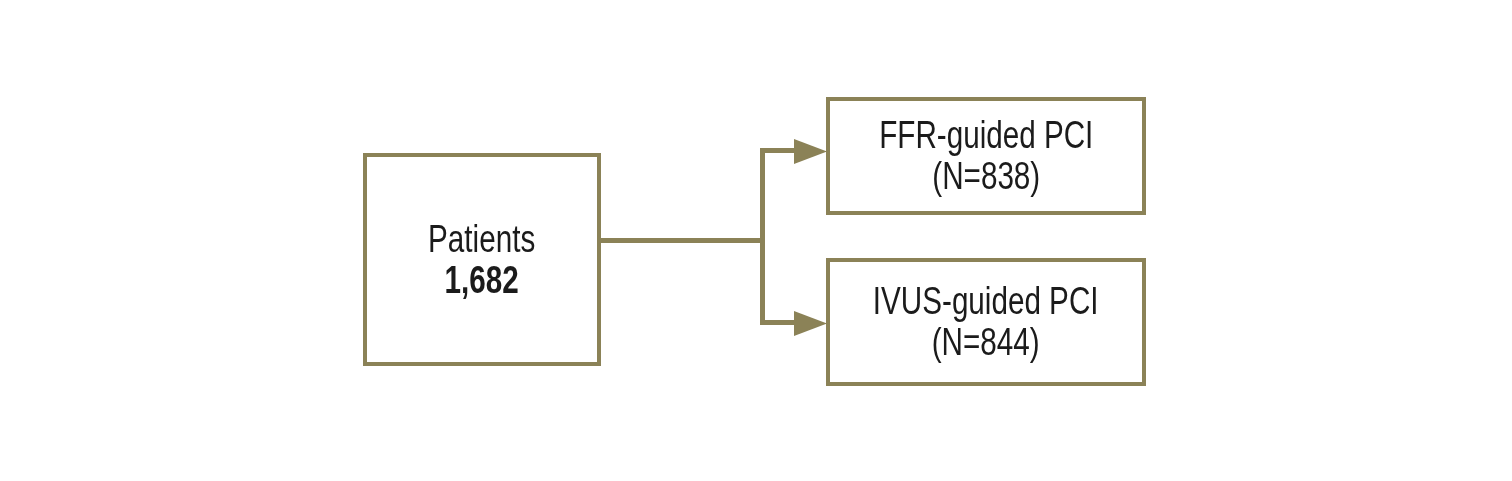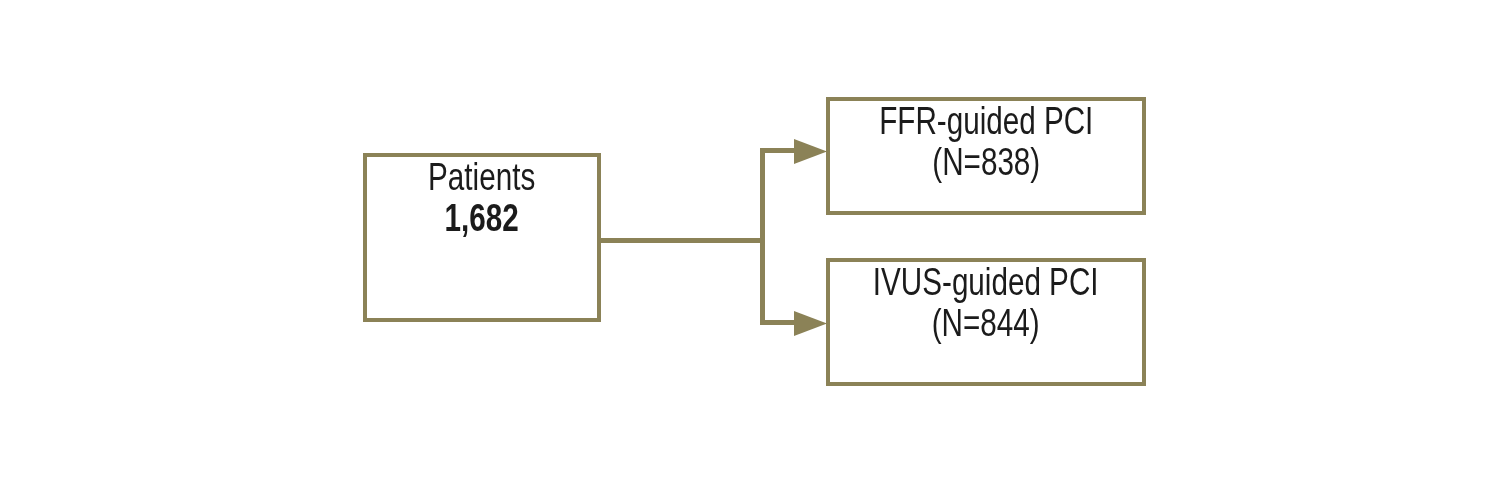--- a/index.html
+++ b/index.html
@@ -22,28 +22,29 @@
     width: 1512px;
     height: 481px;
     z-index: 1;
   }
   .node {
     position: absolute;
     box-sizing: border-box;
     border: 4px solid var(--line, #8B8257);
     background: var(--background, #ffffff);
     display: flex;
+    align-items: center;
     justify-content: center;
     z-index: 2;
   }
   .node-patients {
     left: 363px;
     top: 153px;
     width: 238px;
-    height: 169px;
+    height: 213px;
   }
   .node-ffr {
     left: 826px;
     top: 97px;
     width: 320px;
     height: 118px;
   }
   .node-ivus {
     left: 826px;
     top: 258px;

